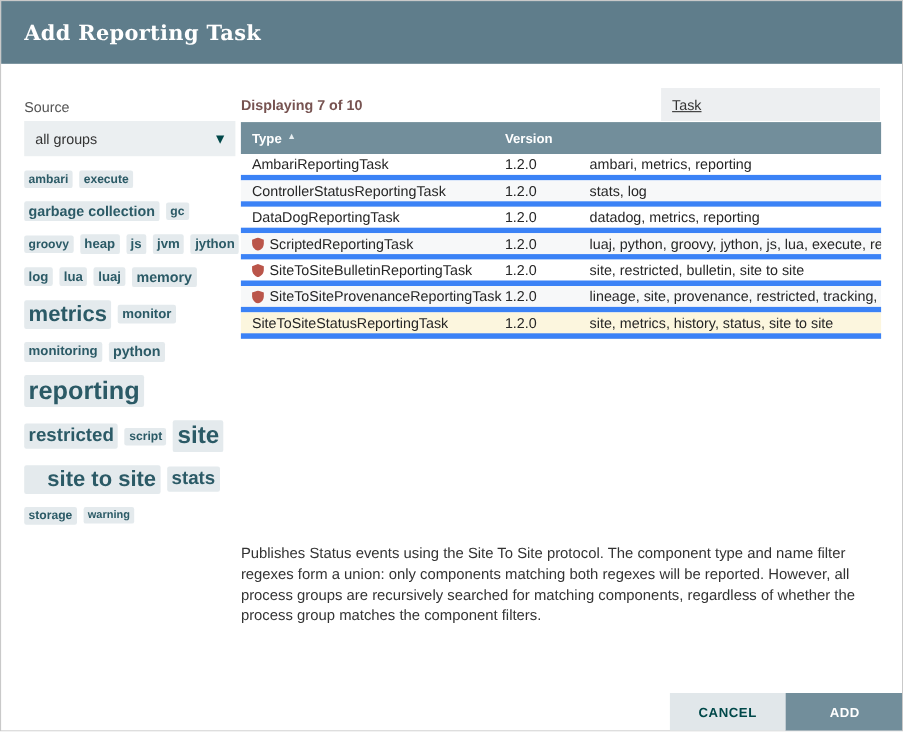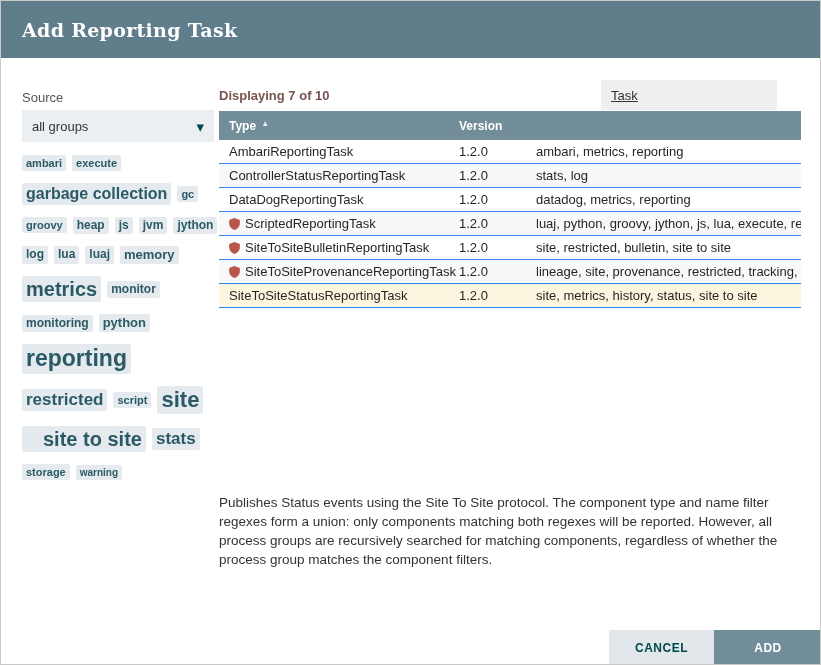--- a/index.html
+++ b/index.html
@@ -43,21 +43,21 @@
     padding: 2px 4px; border-radius: 2px; line-height: 1.1; cursor: pointer;
     white-space: nowrap;
   }
 
   
   .displaying {
     position: absolute; left: 218px; top: 87px;
     font-size: 13px; font-weight: bold; color: #775351;
   }
   .task-filter {
-    position: absolute; left: 600px; top: 79px; width: 176px; height: 30px;
+    position: absolute; left: 600px; top: 79px; width: 199px; height: 30px;
     background: #edeff1; display: flex; align-items: center; padding-left: 10px;
     font-size: 13px; color: #333; cursor: text; text-decoration: underline;
   }
 
   
   .table-header {
     position: absolute; left: 218px; top: 110px; width: 582px; height: 29px;
     background: var(--table-header-bg, #728e9b);
     color: #fff; display: flex; align-items: center;
     font-size: 12px; font-weight: bold;
@@ -65,21 +65,21 @@
   .col { cursor: pointer; }
   .col-type  { width: 240px; padding-left: 10px; display: flex; gap: 5px; }
   .col-version { width: 77px; }
   .col-tags { flex: 1; }
   .sort-arrow { font-size: 8px; color: #e6edf0; }
 
   .table-body { position: absolute; left: 218px; top: 139px; width: 582px; }
   .row {
     display: flex; align-items: center; height: 24px;
     font-size: 13px; color: #262626; background: #fff;
-    border-bottom: 1px solid #3b82f6; cursor: pointer;
+    border-bottom: 5px solid #3b82f6; cursor: pointer;
   }
   .row:nth-child(even) { background: #f7f8f9; }
   .row.selected { background: var(--selected-row-bg, #fcf6de); }
   .cell-type {
     width: 240px; padding-left: 10px; display: flex; align-items: center; gap: 5px;
     white-space: nowrap; overflow: hidden;
   }
   .cell-version { width: 77px; }
   .cell-tags { flex: 1; white-space: nowrap; overflow: hidden; padding-right: 8px; }
   .shield { display: none; line-height: 0; }
@@ -117,21 +117,21 @@
   <div class="source-label">Source</div>
 
   <div class="group-select">
     <span>all groups</span>
     <span class="chevron">▾</span>
   </div>
 
   <div class="tag-cloud">
       <span class="tag" style="font-size: 11px;">ambari</span>
       <span class="tag" style="font-size: 11px;">execute</span>
-      <span class="tag" style="font-size: 16px;">garbage collection</span>
+      <span class="tag" style="font-size: 13px;">garbage collection</span>
       <span class="tag" style="font-size: 11px;">gc</span>
       <span class="tag" style="font-size: 11px;">groovy</span>
       <span class="tag" style="font-size: 12px;">heap</span>
       <span class="tag" style="font-size: 12px;">js</span>
       <span class="tag" style="font-size: 12px;">jvm</span>
       <span class="tag" style="font-size: 12px;">jython</span>
       <span class="tag" style="font-size: 12px;">log</span>
       <span class="tag" style="font-size: 12px;">lua</span>
       <span class="tag" style="font-size: 12px;">luaj</span>
       <span class="tag" style="font-size: 13px;">memory</span>

